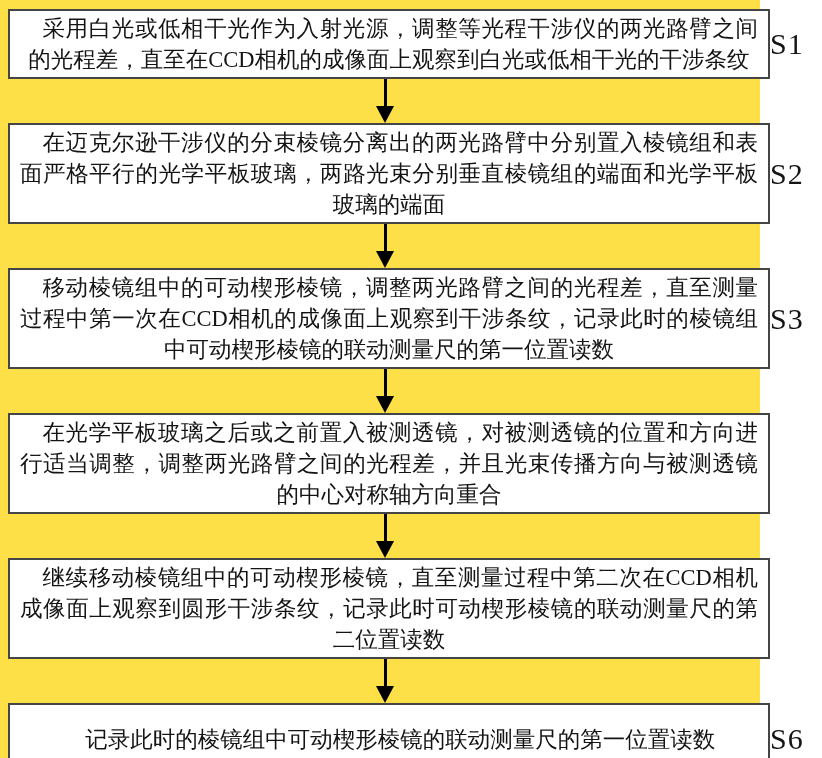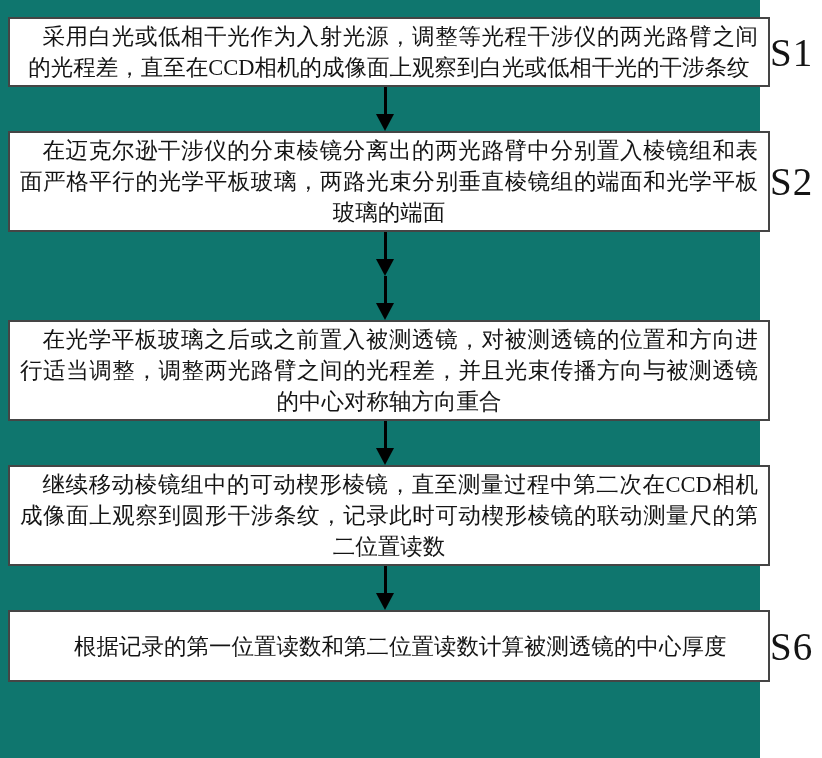--- a/index.html
+++ b/index.html
@@ -10,22 +10,22 @@
   body {
     width: 822px;
     height: 758px;
     overflow: hidden;
     font-family: "Liberation Serif", serif;
   }
   .canvas {
     box-sizing: border-box;
     width: 760px;
     height: 758px;
-    padding-top: 17px;
-    background: #0f766e;
+    padding-top: 9px;
+    background: #fde047;
   }
   .row {
     display: flex;
     align-items: stretch;
   }
   .flow-col {
     width: 770px;
     flex: 0 0 770px;
   }
   .box {
@@ -49,21 +49,21 @@
     color: #141414;
     text-align: justify;
     text-align-last: center;
     text-indent: 1em;
   }
   .label-col {
     flex: 1;
     display: flex;
     align-items: center;
     justify-content: center;
-    font-size: 39px;
+    font-size: 30px;
     color: #141414;
     letter-spacing: 1px;
   }
   .arrow-row {
     width: 770px;
     height: 44px;
     display: flex;
     flex-direction: column;
     align-items: center;
   }
@@ -106,20 +106,28 @@
       </div>
     </div>
     <div class="label-col">S2</div>
   </div>
 
   <div class="arrow-row">
     <span class="arrow-line"></span>
     <span class="arrow-head"></span>
   </div>
 
+  <div class="row">
+    <div class="flow-col">
+      <div class="box box-s3">
+        <p class="box-text">移动棱镜组中的可动楔形棱镜，调整两光路臂之间的光程差，直至测量过程中第一次在CCD相机的成像面上观察到干涉条纹，记录此时的棱镜组中可动楔形棱镜的联动测量尺的第一位置读数</p>
+      </div>
+    </div>
+    <div class="label-col">S3</div>
+  </div>
 
   <div class="arrow-row">
     <span class="arrow-line"></span>
     <span class="arrow-head"></span>
   </div>
 
   <div class="row">
     <div class="flow-col">
       <div class="box box-s4">
         <p class="box-text">在光学平板玻璃之后或之前置入被测透镜，对被测透镜的位置和方向进行适当调整，调整两光路臂之间的光程差，并且光束传播方向与被测透镜的中心对称轴方向重合</p>
@@ -141,19 +149,19 @@
   </div>
 
   <div class="arrow-row">
     <span class="arrow-line"></span>
     <span class="arrow-head"></span>
   </div>
 
   <div class="row">
     <div class="flow-col">
       <div class="box box-s6">
-        <p class="box-text">根据记录的第一位置读数和第二位置读数计算被测透镜的中心厚度</p>
+        <p class="box-text">记录此时的棱镜组中可动楔形棱镜的联动测量尺的第一位置读数</p>
       </div>
     </div>
     <div class="label-col">S6</div>
   </div>
 
 </div>
 
 </body></html>

